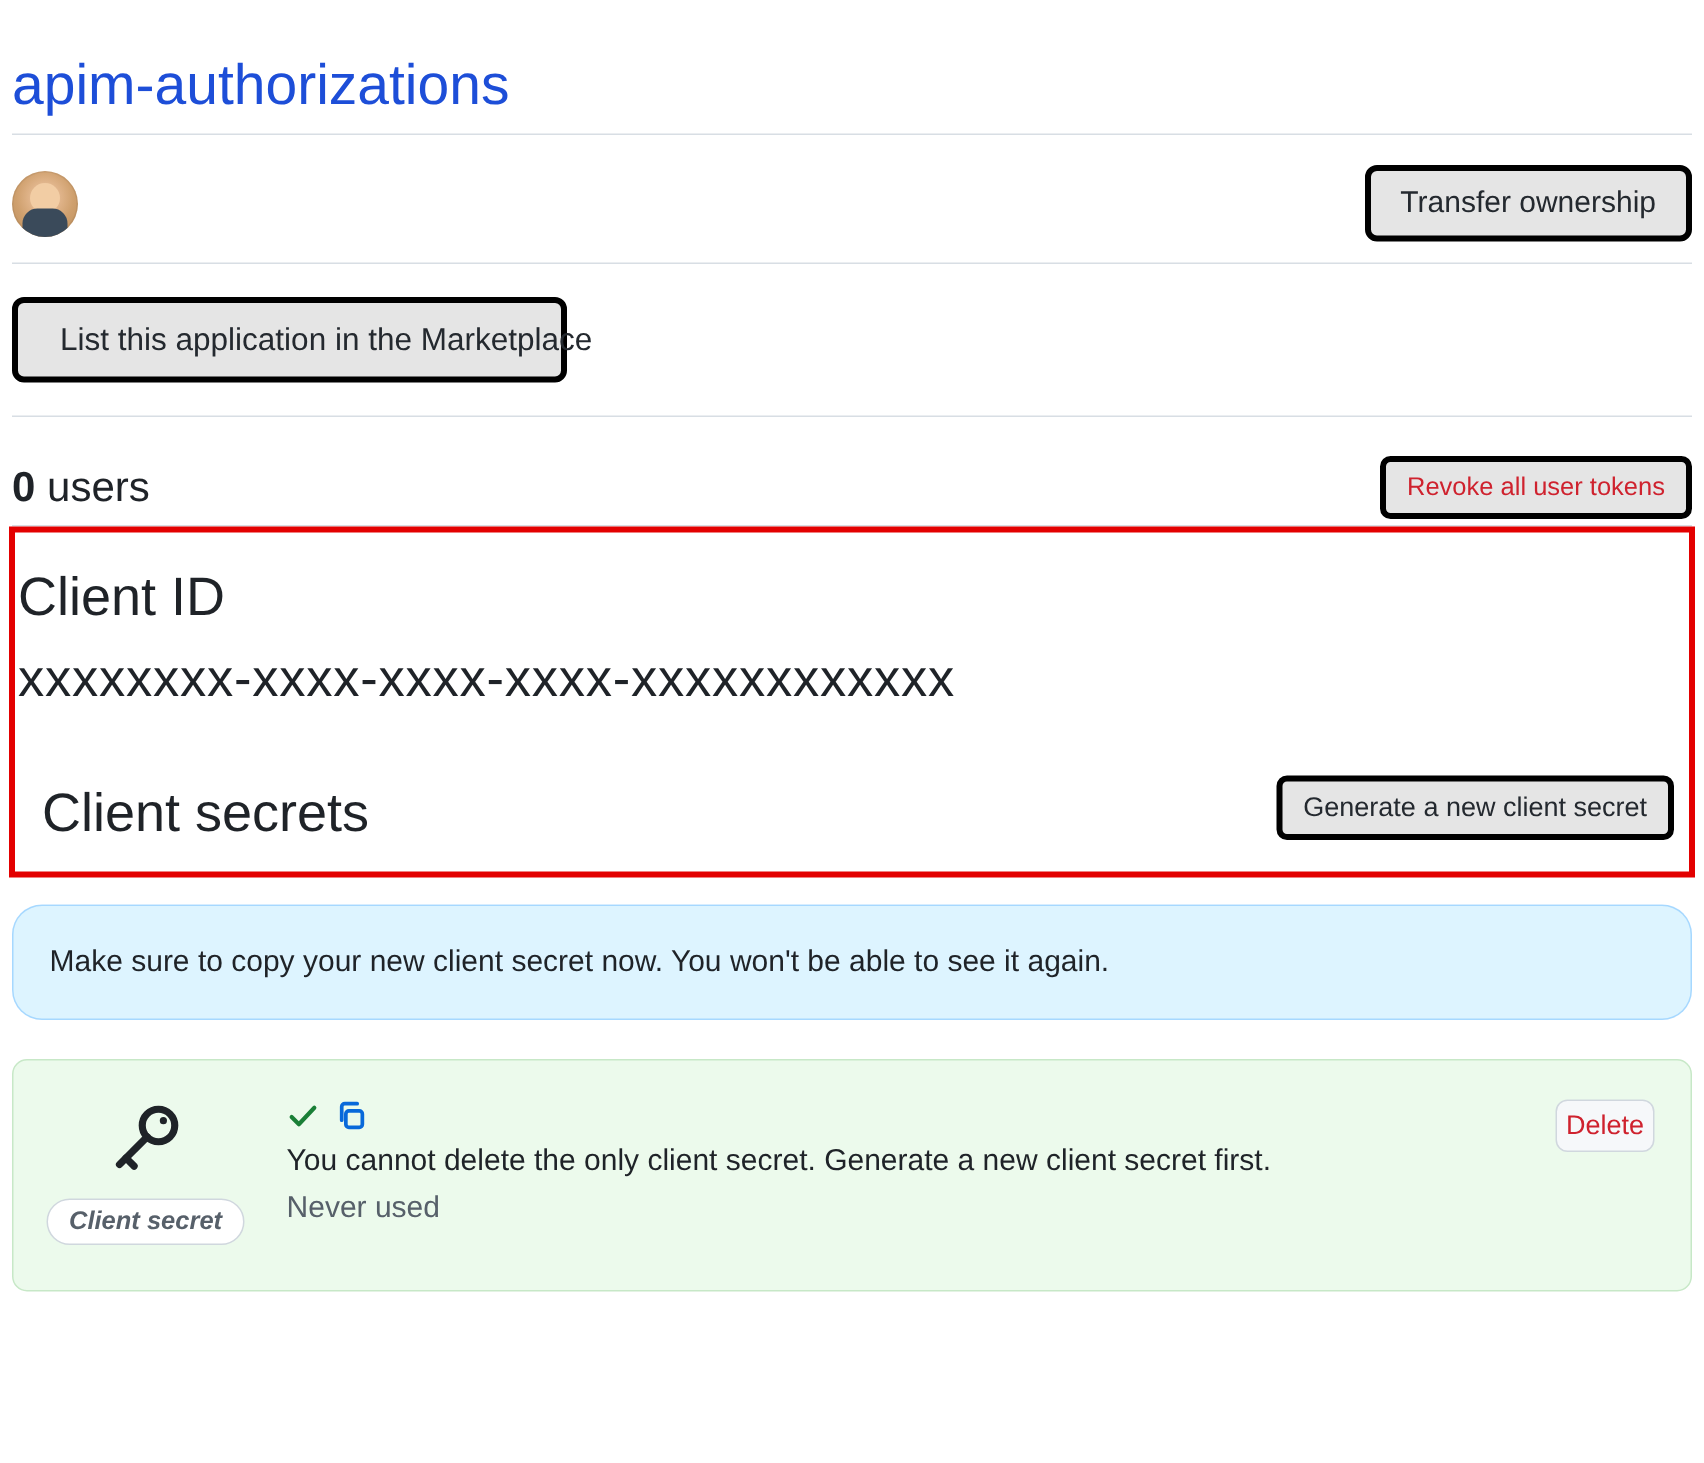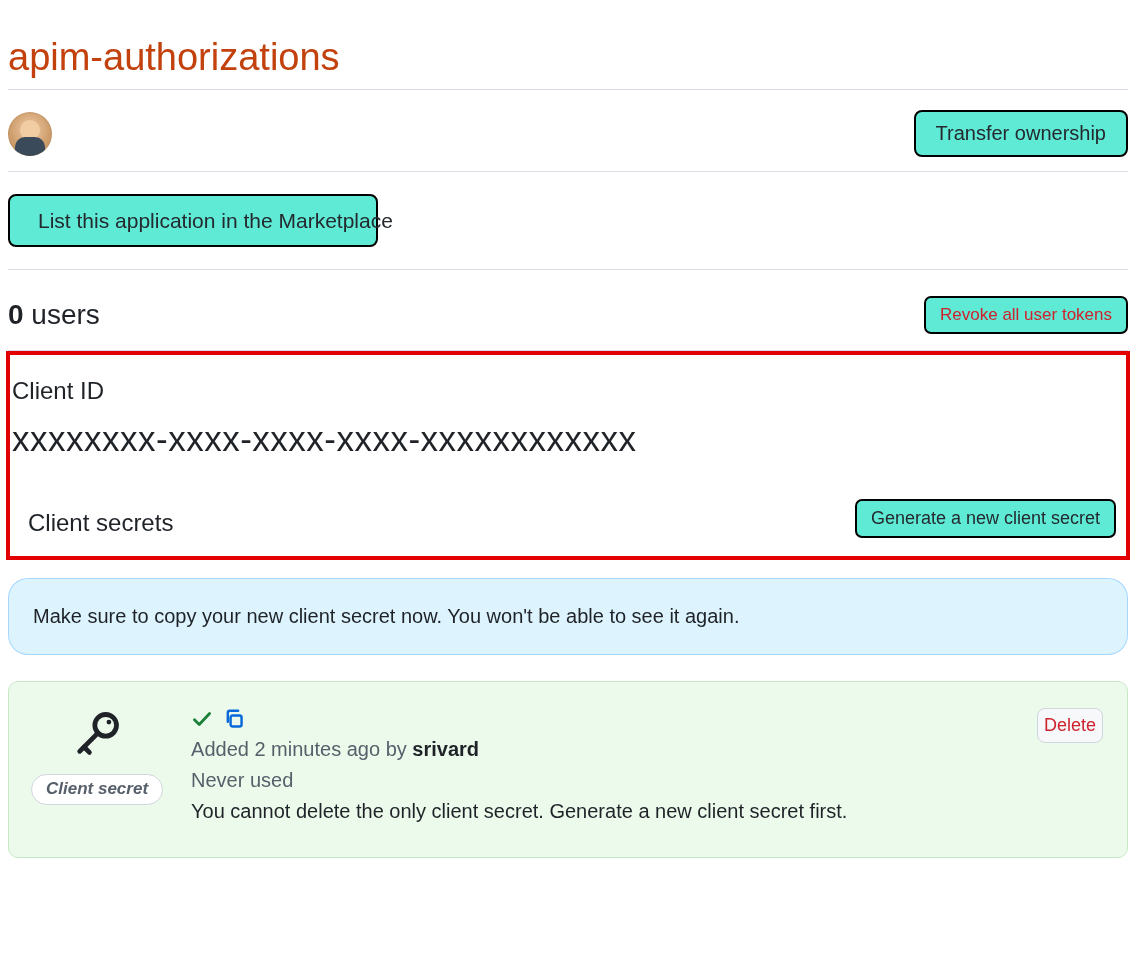--- a/index.html
+++ b/index.html
@@ -11,21 +11,21 @@
     font-size: 16px;
     width: 1136px;
   }
   .page {
     padding: 8px 8px 20px 8px;
   }
   h1.app-title {
     font-size: 38px;
     font-weight: 400;
     margin: 28px 0 10px 0;
-    color: #c2410c;
+    color: #1d4ed8;
   }
   .hr {
     border: 0;
     border-top: 1px solid #d8dee4;
     margin: 8px 0;
   }
   .owner-row {
     display: flex;
     align-items: center;
     justify-content: space-between;
@@ -63,22 +63,22 @@
     border-radius: 10px 10px 0 0;
     background: #3a4a5a;
   }
   a.link, .link {
     color: #0969da;
     text-decoration: none;
   }
   .btn {
     font-size: 20px;
     color: #24292f;
-    background: #5eead4;
-    border: 2px solid #000000;
+    background: #e5e5e5;
+    border: 4px solid #000000;
     border-radius: 8px;
     padding: 10px 20px;
     cursor: pointer;
     white-space: nowrap;
   }
   .btn-sm {
     font-size: 17px;
     padding: 7px 14px;
     border-radius: 7px;
   }
@@ -113,41 +113,41 @@
     line-height: 1.4;
     text-align: center;
     padding: 10px 28px;
     width: 370px;
   }
 
   .users-row {
     display: flex;
     align-items: center;
     justify-content: space-between;
-    padding: 26px 0 16px 0;
+    padding: 26px 0 4px 0;
     border-bottom: 1px solid #d8dee4;
   }
   .users-count {
     font-size: 28px;
   }
   .users-count b {
     font-weight: 600;
   }
 
   .highlight-box {
     border: 4px solid #e30000;
     padding: 14px 0 18px 0;
     margin-top: 0px;
     position: relative;
     left: -2px;
     width: calc(100% + 4px);
     box-sizing: border-box;
   }
   .section-heading {
-    font-size: 24px;
+    font-size: 36px;
     font-weight: 400;
     margin: 8px 0 14px 2px;
   }
   .client-id-value {
     font-size: 35px;
     letter-spacing: 0.5px;
     margin: 0 0 40px 2px;
     word-spacing: 2px;
   }
   .secrets-header {
@@ -273,25 +273,22 @@
     <div class="secret-body">
       <div class="secret-icons">
         <svg width="22" height="22" viewBox="0 0 16 16" class="check-icon">
           <path fill="none" stroke="currentColor" stroke-width="2" stroke-linecap="round" stroke-linejoin="round" d="M2.5 8.5 L6 12 L13.5 4"></path>
         </svg>
         <svg width="22" height="22" viewBox="0 0 16 16" class="copy-icon">
           <rect x="5.5" y="5.5" width="8" height="8" rx="1.5" fill="none" stroke="currentColor" stroke-width="1.8"></rect>
           <path d="M3.5 10 V3.5 a1.5 1.5 0 0 1 1.5 -1.5 H11" fill="none" stroke="currentColor" stroke-width="1.8" stroke-linecap="round"></path>
         </svg>
       </div>
-      <div class="secret-info">
-        <span>Added </span><span>2 minutes ago</span><span> by </span><b>srivard</b>
-      </div>
+      <div style="color:#1f2328;">You cannot delete the only client secret. Generate a new client secret first.</div>
       <div>Never used</div>
-      <div style="color:#1f2328;">You cannot delete the only client secret. Generate a new client secret first.</div>
     </div>
 
     <div class="secret-right">
       <button class="btn-delete">Delete</button>
     </div>
   </div>
 
 </div>
 
 </body></html>

